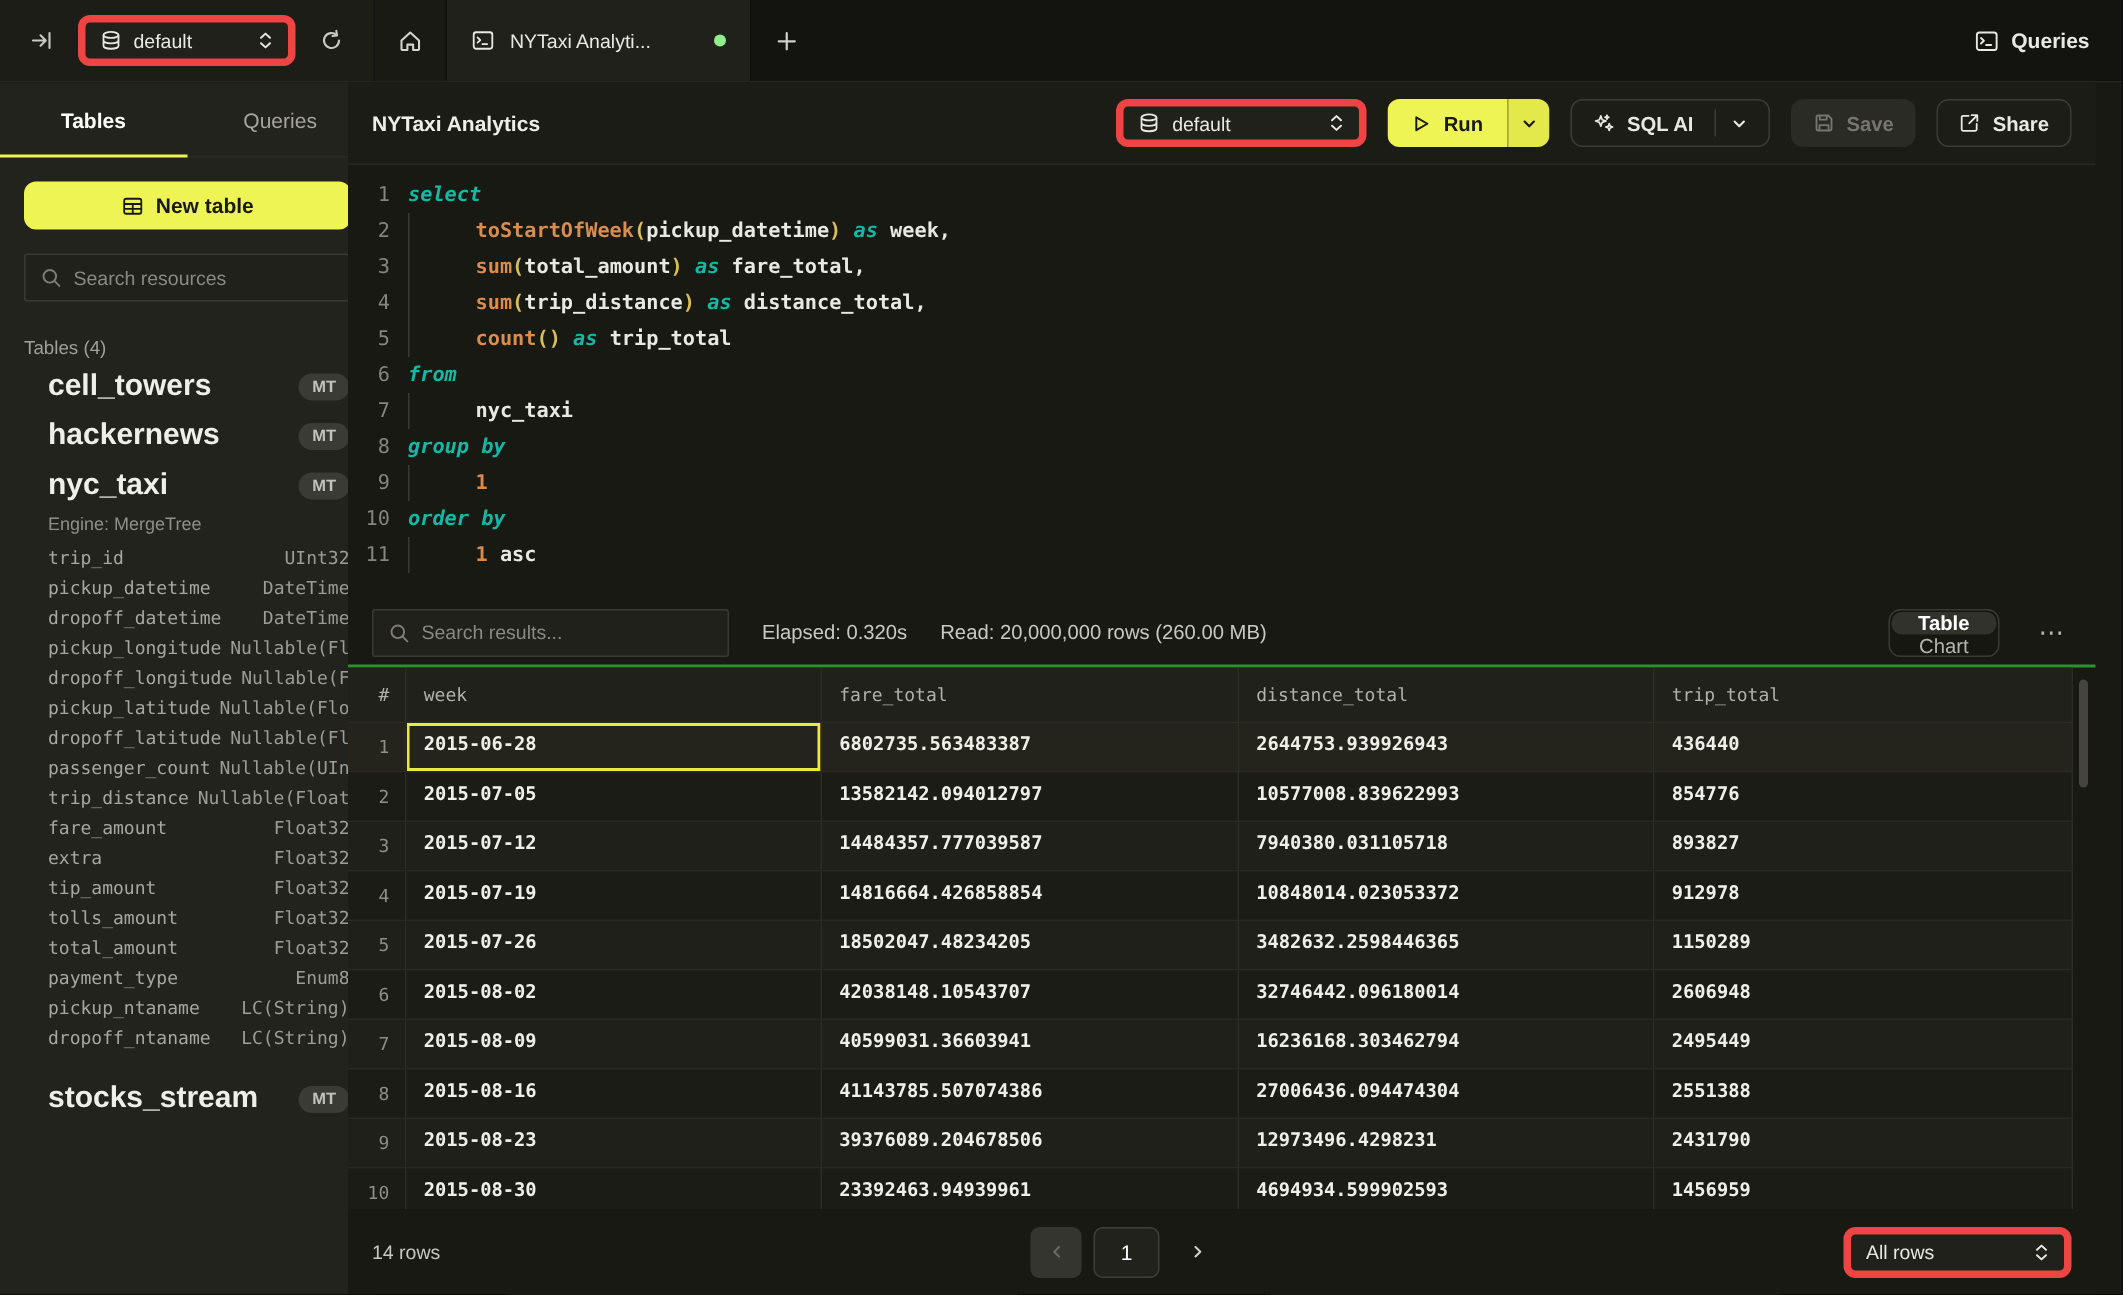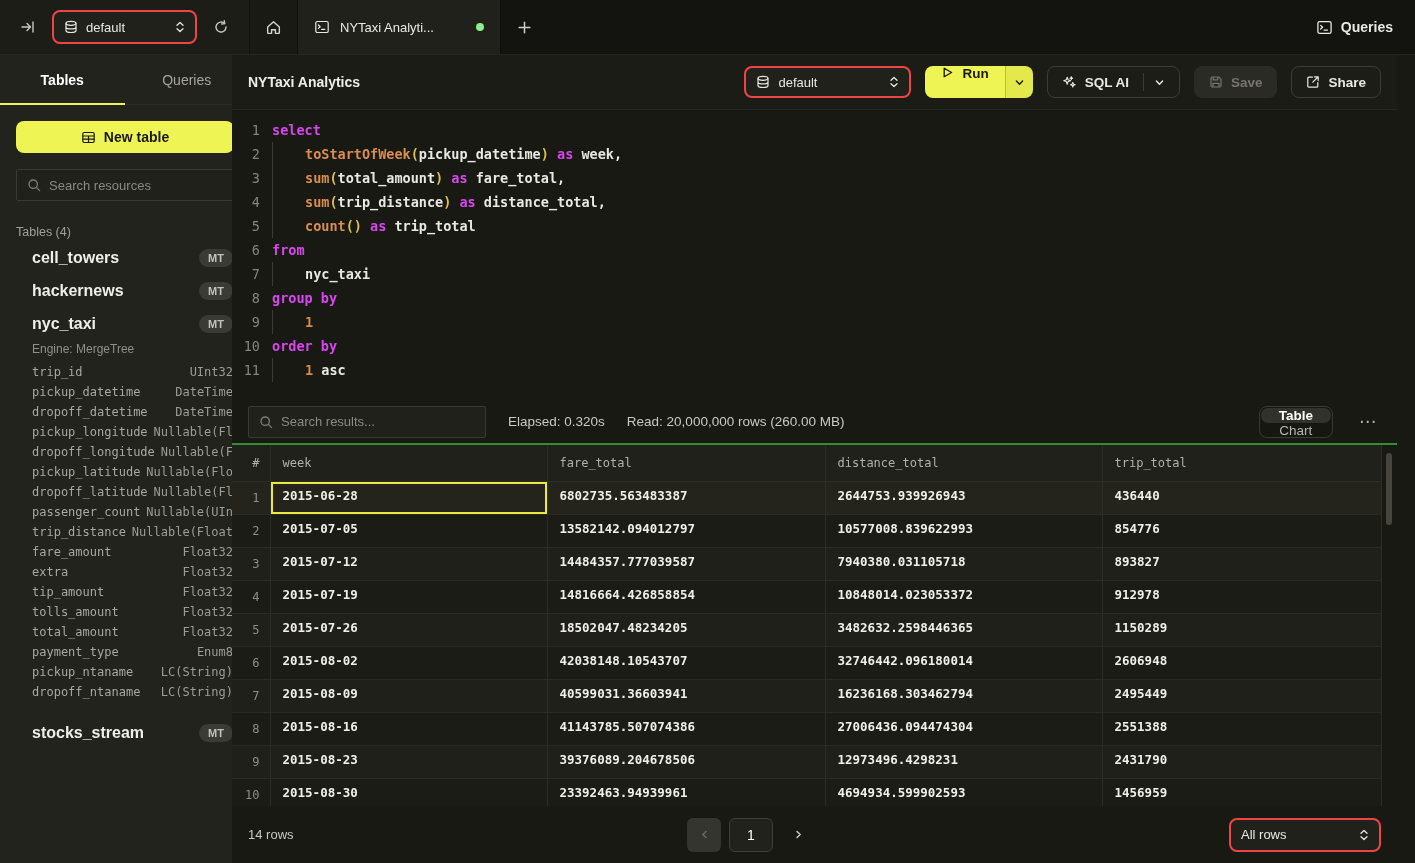--- a/index.html
+++ b/index.html
@@ -10,21 +10,21 @@
   }
   *{margin:0;padding:0;box-sizing:border-box;}
   html,body{background:#000;}
   body{font-family:"Liberation Sans","DejaVu Sans",sans-serif;color:var(--txt);}
   .app{position:relative;width:1415px;height:863px;background:var(--bg);overflow:hidden;}
 
   
   .topbar{position:absolute;top:0;left:0;width:1415px;height:55px;background:var(--topbar);display:flex;align-items:stretch;border-bottom:1px solid #26261f;}
   .topbar-left{width:250px;background:#1d1d17;display:flex;align-items:center;gap:10px;padding:0 14px;border-right:1px solid #111;}
   .icon-btn{display:flex;align-items:center;justify-content:center;width:28px;height:28px;border-radius:6px;color:#c9c9c3;cursor:pointer;flex:0 0 auto;}
-  .select{display:flex;align-items:center;gap:8px;height:34px;padding:0 10px;border:2px solid #ef4444;border-radius:8px;background:#21211b;color:var(--txt);font-size:13px;cursor:pointer;}
+  .select{display:flex;align-items:center;gap:8px;height:34px;padding:0 10px;border:5px solid #ef4444;border-radius:8px;background:#21211b;color:var(--txt);font-size:13px;cursor:pointer;}
   .db-select{flex:1;min-width:0;}
   .select .lbl{flex:1;}
   .tabstrip{flex:1;display:flex;align-items:stretch;background:#131310;}
   .home-tab{width:48px;display:flex;align-items:center;justify-content:center;background:#1a1a15;border-right:1px solid #0e0e0b;color:#d5d5cf;cursor:pointer;}
   .tab{display:flex;align-items:center;gap:10px;padding:0 16px;width:203px;background:#21211b;border-right:1px solid #0e0e0b;color:var(--txt);font-size:13px;cursor:pointer;}
   .tab .tab-label{flex:1;white-space:nowrap;overflow:hidden;}
   .green-dot{width:8px;height:8px;border-radius:50%;background:var(--dot);flex:0 0 auto;}
   .plus-tab{width:46px;display:flex;align-items:center;justify-content:center;color:#cfcfc9;cursor:pointer;}
   .topbar-right{display:flex;align-items:center;gap:8px;padding:0 22px;background:#131310;color:var(--txt);font-size:14px;font-weight:600;cursor:pointer;}
 
@@ -33,47 +33,47 @@
   .side-tabs{display:flex;height:50px;border-bottom:1px solid #2b2b24;}
   .side-tab{flex:1;display:flex;align-items:center;justify-content:center;font-size:14px;color:var(--txt-sec);cursor:pointer;position:relative;}
   .side-tab.active{color:#fff;font-weight:600;}
   .side-tab.active::after{content:"";position:absolute;left:0;right:0;bottom:-1px;height:2px;background:var(--accent);}
   .new-table{margin:16px 16px 0;height:32px;width:218px;display:flex;align-items:center;justify-content:center;gap:8px;background:var(--accent);color:#191911;border:none;border-radius:8px;font-size:14px;font-weight:600;font-family:inherit;cursor:pointer;}
   .search-box{margin:16px 16px 0;height:32px;display:flex;align-items:center;gap:8px;padding:0 10px;border:1px solid #3a3a34;border-radius:2px;background:#21211b;color:var(--txt-mut);}
   .search-box input{flex:1;min-width:0;background:transparent;border:none;outline:none;color:var(--txt);font-size:13px;font-family:inherit;}
   .search-box input::placeholder{color:#8a8a84;}
   .section-label{margin:24px 16px 2px;font-size:12.5px;color:#a0a09a;}
   .tbl-item{display:flex;align-items:center;height:33px;padding:0 16px 0 32px;cursor:pointer;}
-  .tbl-item .name{flex:1;font-size:16px;font-weight:600;color:#efefe9;}
+  .tbl-item .name{flex:1;font-size:20px;font-weight:600;color:#efefe9;}
   .badge{background:#3b3b36;color:#c2c2bc;font-size:11px;font-weight:600;padding:3px 9px;border-radius:10px;}
   .engine-line{padding:2px 16px 6px 32px;font-size:12px;color:#8f8f89;}
   .col-row{display:flex;align-items:center;height:20px;padding:0 16px 0 32px;font-family:var(--mono);font-size:12px;color:#a8a8a2;cursor:pointer;}
   .col-row .cn{flex:1;white-space:nowrap;overflow:hidden;}
   .col-row .ct{white-space:nowrap;color:#9d9d97;}
   .stocks{margin-top:14px;}
 
   
   .main{position:absolute;top:55px;left:232px;width:1165px;height:808px;display:flex;flex-direction:column;background:var(--bg);}
   .query-header{height:55px;flex:0 0 55px;display:flex;align-items:center;padding:0 16px;gap:14px;background:#1c1c17;border-bottom:1px solid #26261f;}
   .query-title{font-size:14px;font-weight:600;color:#efefe9;flex:1;}
   .hdr-db{width:167px;height:32px;}
   .btn{display:flex;align-items:center;gap:8px;height:32px;padding:0 14px;border-radius:8px;border:1px solid #3c3c36;background:#1d1d18;color:var(--txt);font-size:13.5px;font-weight:600;font-family:inherit;cursor:pointer;}
   .run-group{display:flex;height:32px;border-radius:8px;overflow:hidden;}
-  .run-main{display:flex;gap:8px;padding:0 16px;background:var(--accent);color:#1a1a10;font-size:13.5px;font-weight:600;cursor:pointer;}
+  .run-main{display:flex;align-items:center;gap:8px;padding:0 16px;background:var(--accent);color:#1a1a10;font-size:13.5px;font-weight:600;cursor:pointer;}
   .run-caret{display:flex;align-items:center;justify-content:center;width:28px;background:var(--accent2);border-left:1px solid rgba(0,0,0,.18);color:#1a1a10;cursor:pointer;}
   .sqlai .divider{width:1px;height:18px;background:#3c3c36;margin:0 2px 0 6px;}
   .btn.disabled{background:#2b2b26;border-color:#2b2b26;color:#76766f;cursor:default;}
 
   
   .editor{flex:0 0 290px;padding-top:8px;overflow:hidden;background:var(--bg);cursor:text;}
   .code-line{display:flex;height:24px;line-height:24px;font-family:var(--mono);font-size:13.5px;font-weight:600;}
   .ln{width:28px;text-align:right;color:#85857f;flex:0 0 28px;font-weight:400;}
   .code{margin-left:12px;white-space:pre;}
-  .code.ind{border-left:1px solid #3b3b34;padding-left:32px;}
-  .c-kw{color:#d946ef;}
+  .code.ind{border-left:1px solid #3b3b34;padding-left:44px;}
+  .c-kw{color:#14b8a6;font-style:italic;}
   .c-fn{color:#d98d4f;}
   .c-pr{color:#dcbf54;}
   .c-id{color:#e9e9e4;}
   .c-num{color:#d88b48;}
 
   
   .results-toolbar{flex:0 0 43px;display:flex;align-items:center;gap:22px;padding:0 16px;}
   .results-search{width:238px;height:32px;margin:0;}
   .stat{font-size:13.5px;color:#c9c9c3;}
   .toolbar-spacer{flex:1;}

